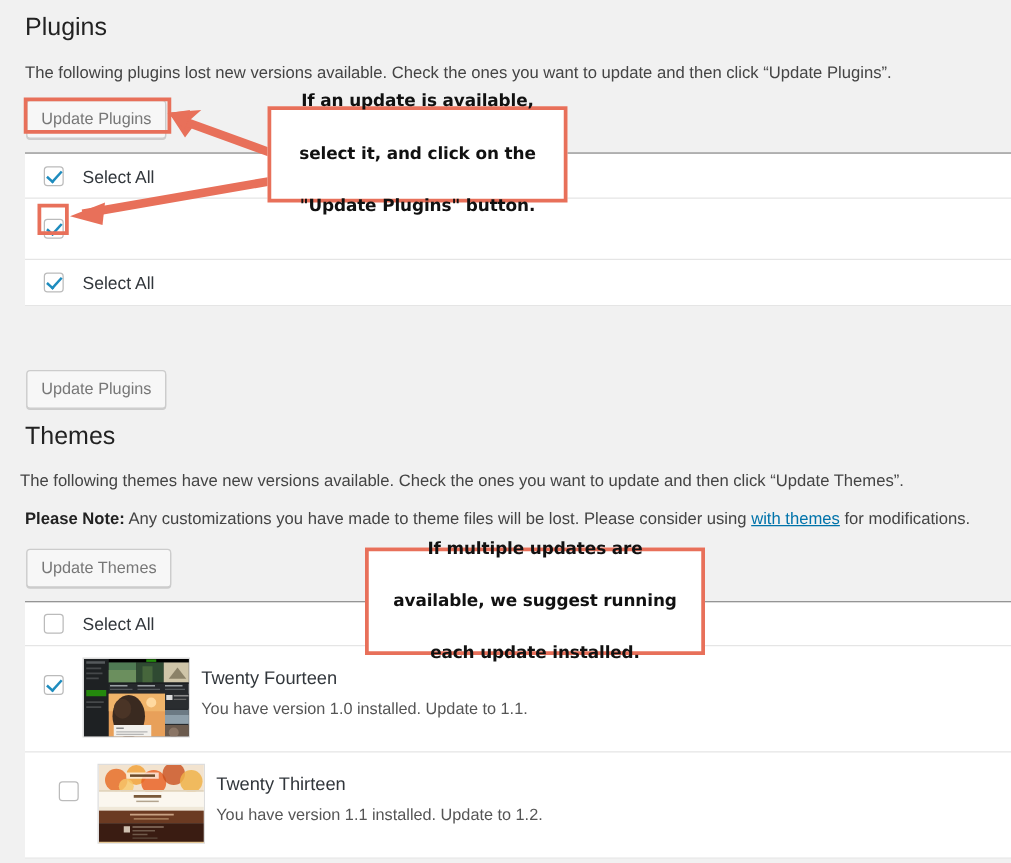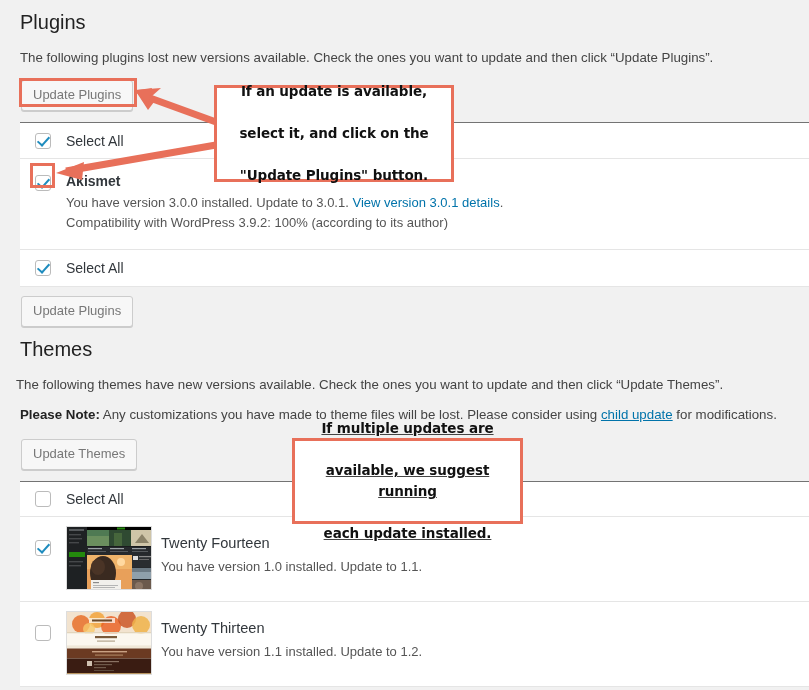--- a/index.html
+++ b/index.html
@@ -202,46 +202,39 @@
       <div class="cb-cell" style="padding-top:0;">
         <span class="cb checked"></span>
       </div>
       <div class="select-all-label">Select All</div>
     </div>
 
     <div class="upd-row" style="padding:14px 0 16px 0;">
       <div class="cb-cell">
         <span class="cb checked"></span>
       </div>
-      <div style="flex:1;">
-        <div class="plugin-name">Akismet</div>
-        <div class="plugin-desc">
-          <span>You have version 3.0.0 installed. Update to 3.0.1. </span><a class="link" href="#">View version 3.0.1 details</a><span>.</span>
-        </div>
-        <div class="plugin-desc" style="margin-top:0;">Compatibility with WordPress 3.9.2: 100% (according to its author)</div>
-      </div>
     </div>
 
     <div class="upd-row head" style="height:36px; align-items:center; border-bottom:none;">
       <div class="cb-cell" style="padding-top:0;">
         <span class="cb checked"></span>
       </div>
       <div class="select-all-label">Select All</div>
     </div>
   </div>
 
   <div style="position:absolute; left:21px; top:296px;">
     <button class="btn">Update Plugins</button>
   </div>
 
   <h2 class="section-title" style="position:absolute; left:20px; top:337px;">Themes</h2>
 
   <p class="section-desc" style="position:absolute; left:16px; top:375px;">The following themes have new versions available. Check the ones you want to update and then click “Update Themes”.</p>
 
-  <p class="section-desc" style="position:absolute; left:20px; top:405px;"><strong>Please Note:</strong><span> Any customizations you have made to theme files will be lost. Please consider using </span><a class="link underlined" href="#">child update</a><span> for modifications.</span></p>
+  <p class="section-desc" style="position:absolute; left:20px; top:405px;"><strong>Please Note:</strong><span> Any customizations you have made to theme files will be lost. Please consider using </span><a class="link underlined" href="#">with themes</a><span> for modifications.</span></p>
 
   <div style="position:absolute; left:21px; top:439px;">
     <button class="btn">Update Themes</button>
   </div>
 
   <div class="upd-table" style="position:absolute; left:20px; top:481px; width:789px;">
 
     <div class="upd-row head" style="height:35px; align-items:center;">
       <div class="cb-cell" style="padding-top:0;">
         <span class="cb"></span>
@@ -299,21 +292,21 @@
             <ellipse cx="72" cy="59" rx="4" ry="4" fill="#8a7565"></ellipse>
           </svg>
         </div>
       </div>
       <div style="flex:1; padding-top:9px;">
         <div class="theme-name">Twenty Fourteen</div>
         <div class="theme-desc">You have version 1.0 installed. Update to 1.1.</div>
       </div>
     </div>
 
-    <div class="upd-row" style="padding:9px 0 11px 0; border-bottom:none;">
+    <div class="upd-row" style="padding:9px 0 11px 12px; border-bottom:none;">
       <div class="cb-cell" style="padding-top:14px;">
         <span class="cb"></span>
       </div>
       <div class="thumb-cell">
         <div class="thumb">
           <svg width="86" height="64" viewBox="0 0 86 64" preserveAspectRatio="none" aria-hidden="true">
             <rect x="0" y="0" width="86" height="64" fill="#f7f2e8"></rect>
             <rect x="0" y="0" width="86" height="20" fill="#f2e3cf"></rect>
             <circle cx="14" cy="12" r="9" fill="#e8702a" opacity="0.85"></circle>
             <circle cx="30" cy="8" r="8" fill="#f2a33c" opacity="0.85"></circle>
@@ -363,29 +356,29 @@
     <g>
       <path d="M66,171 L216,145" stroke="#e8705a" stroke-width="7" stroke-linecap="butt" fill="none"></path>
       <polygon points="56,173 84,162 82,180" fill="#e8705a"></polygon>
     </g>
 
     <g>
       <polygon points="293,516 293,528 282,522" fill="#e8705a" opacity="0"></polygon>
     </g>
   </svg>
 
-  <div class="callout" style="left:214px; top:85px; width:240px; height:97px;">
+  <div class="callout" style="left:214px; top:85px; width:240px; height:77px;">
     <span>
       <span>If an update is available,</span><br>
       <span>select it, and click on the</span><br>
       <span>"Update Plugins" button.</span>
     </span>
   </div>
 
-  <div class="callout" style="left:292px; top:438px; width:231px; height:86px;text-decoration:underline;">
+  <div class="callout" style="left:292px; top:438px; width:272px; height:86px;">
     <span>
       <span>If multiple updates are</span><br>
       <span>available, we suggest running</span><br>
       <span>each update installed.</span>
     </span>
   </div>
 
 </div>
 
 </body></html>

